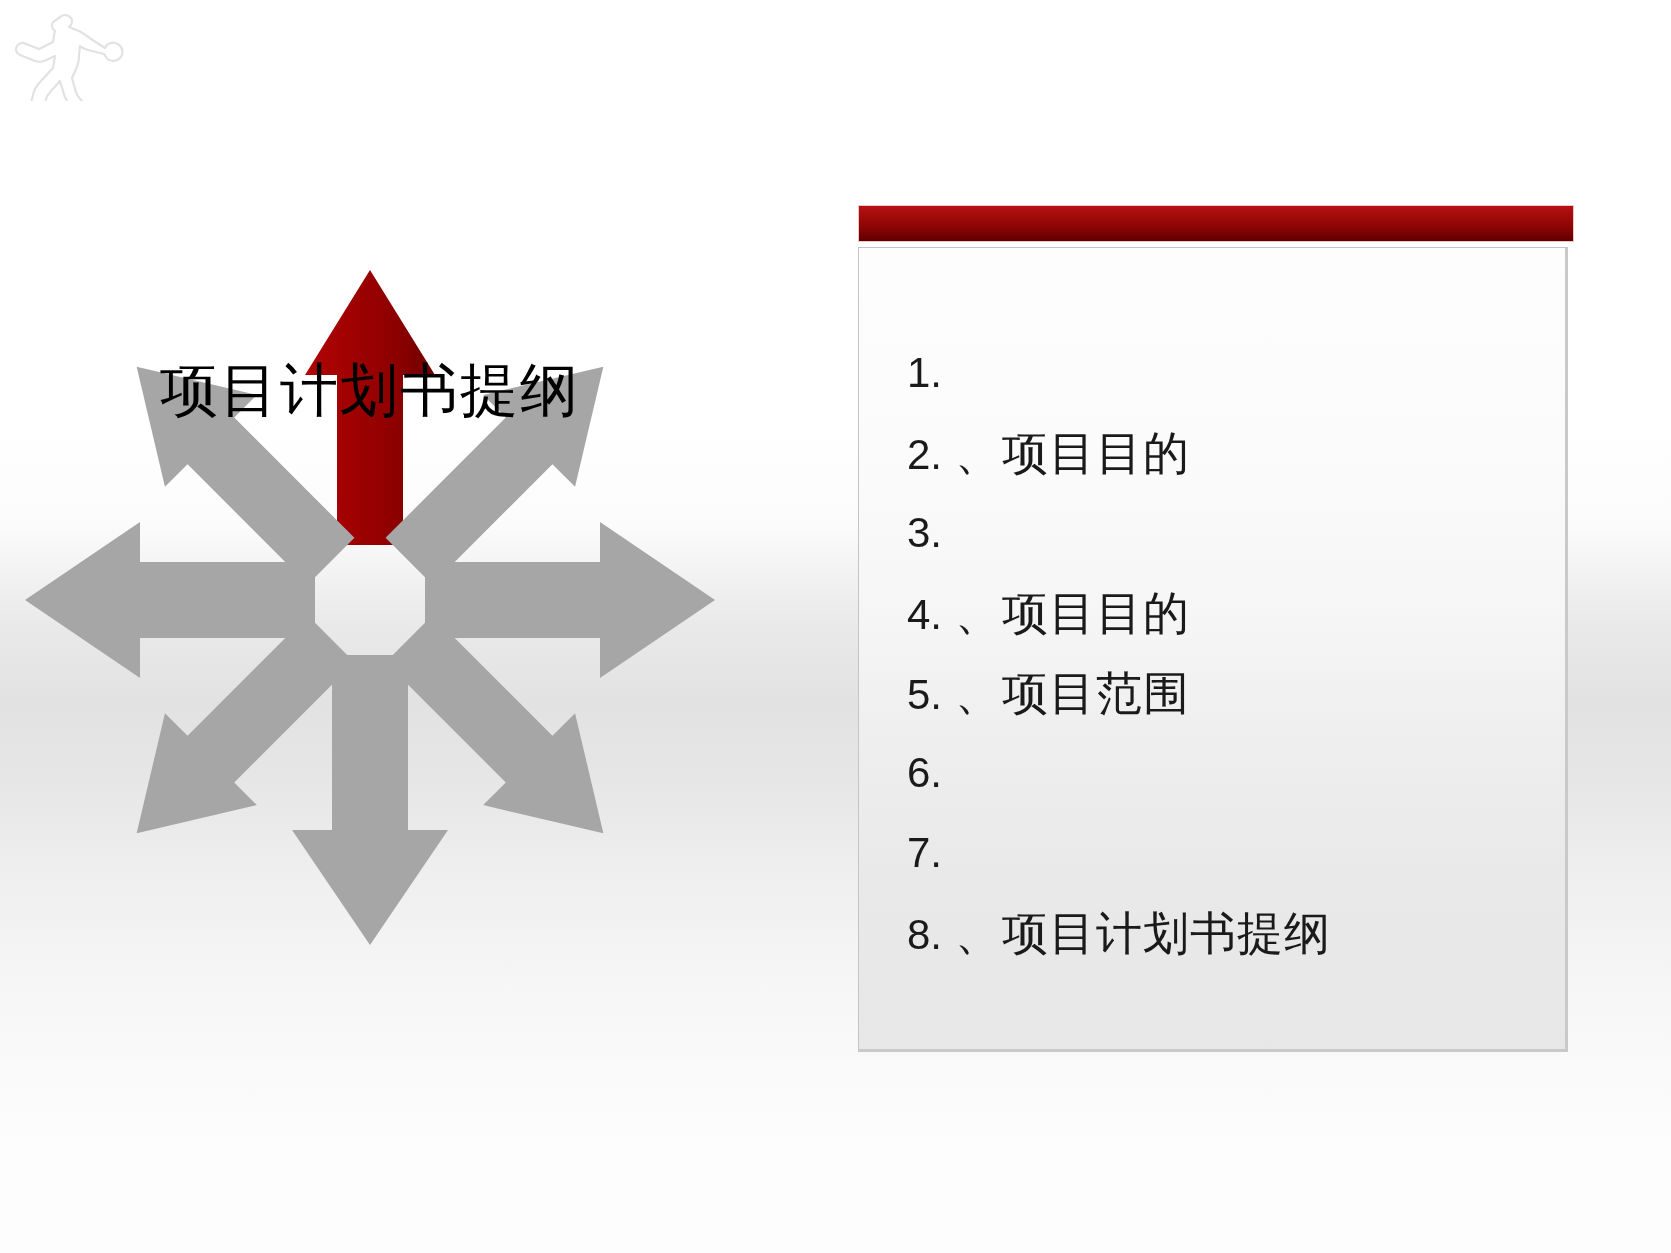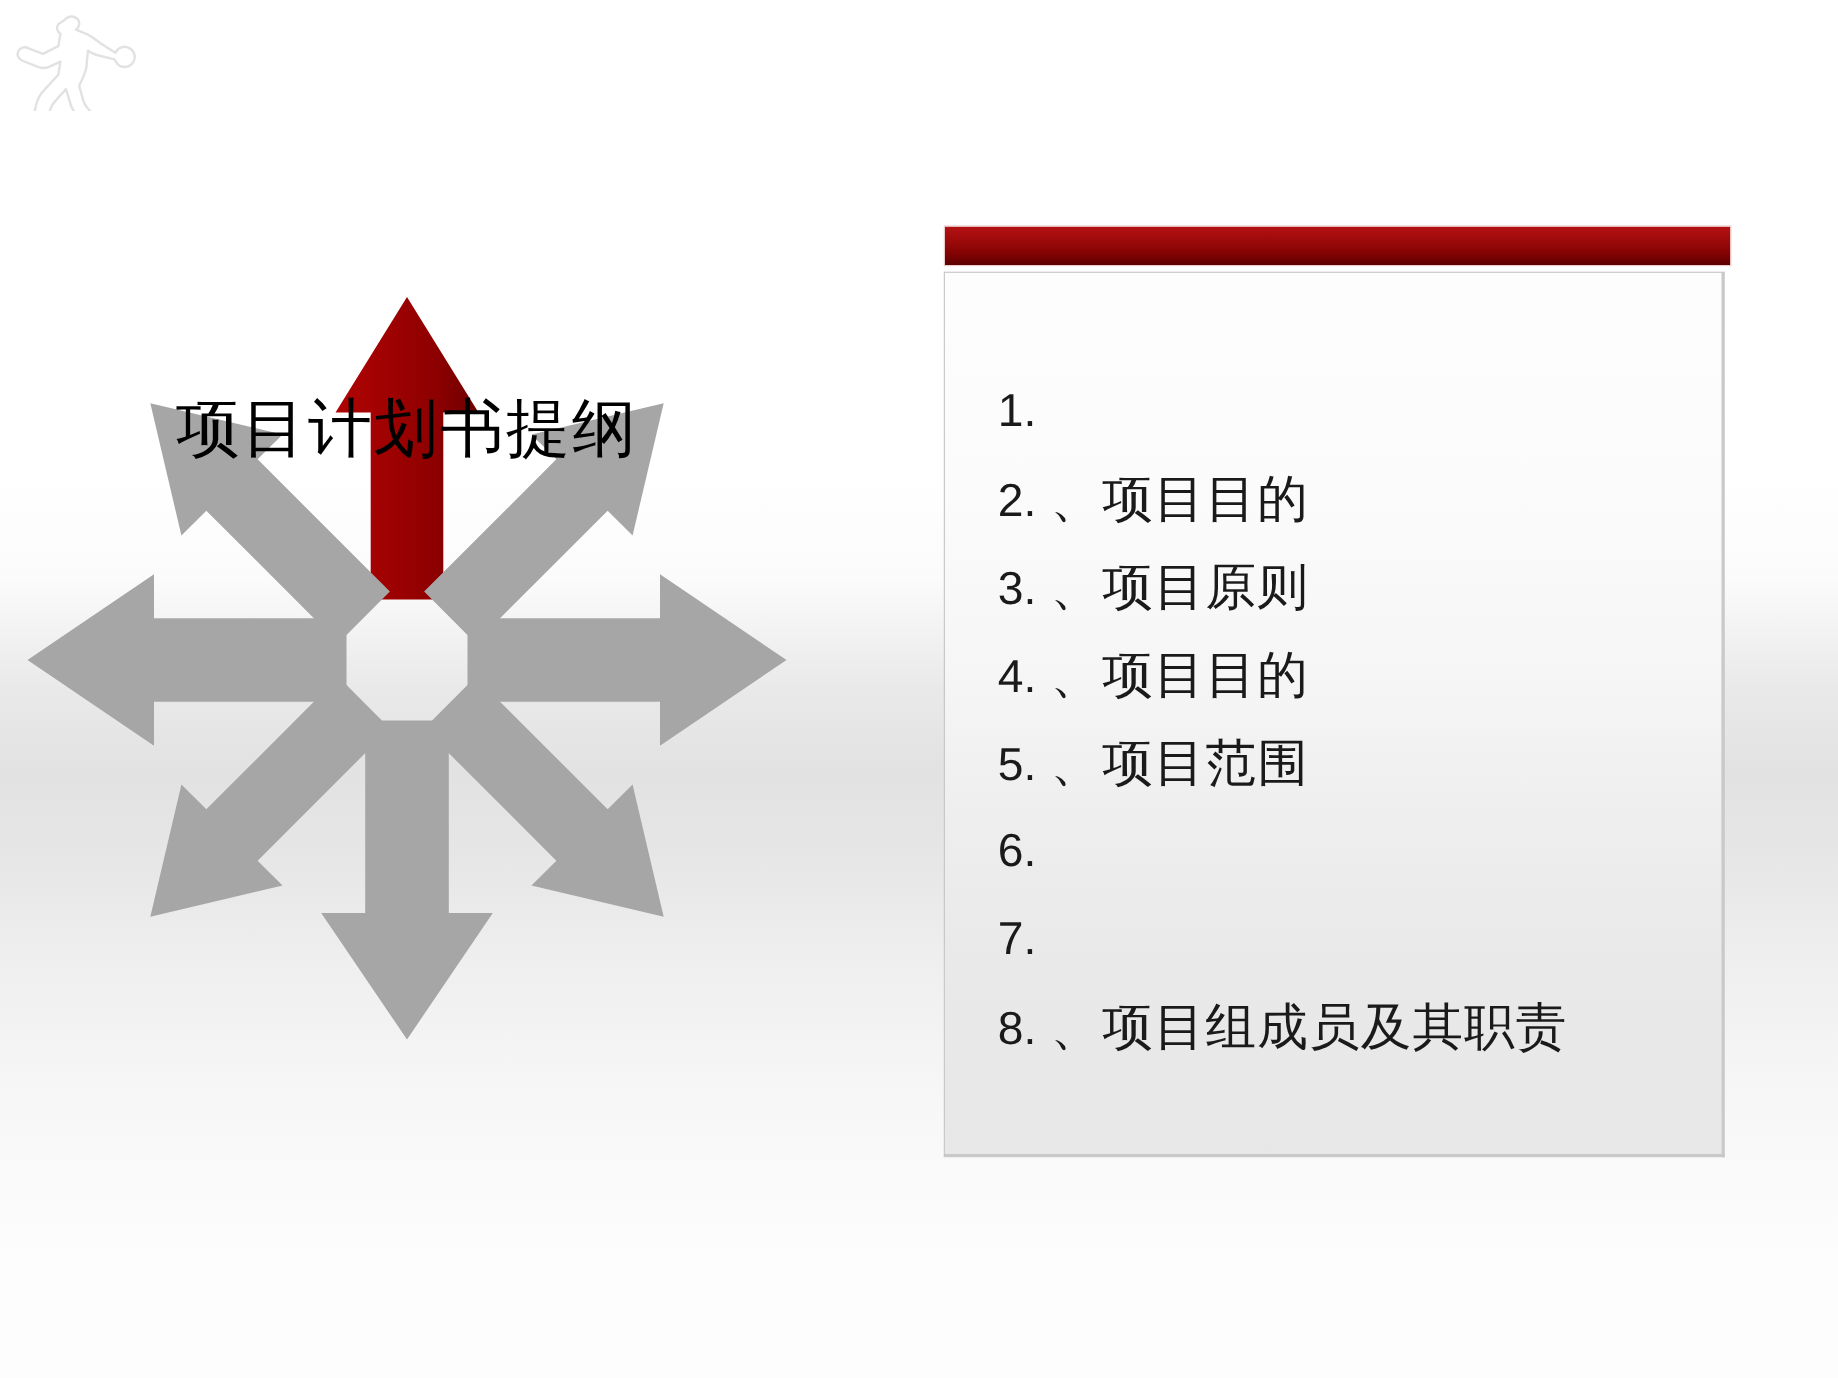--- a/index.html
+++ b/index.html
@@ -201,37 +201,36 @@
       <ul id="outline-list">
         <li>
           <span class="li-num">1.</span>
         </li>
         <li>
           <span class="li-num">2.</span>
           <span class="li-text">、项目目的</span>
         </li>
         <li>
           <span class="li-num">3.</span>
-          <span class="li-text">、项目原则</span>
         </li>
         <li>
           <span class="li-num">4.</span>
           <span class="li-text">、项目目的</span>
         </li>
         <li>
           <span class="li-num">5.</span>
           <span class="li-text">、项目范围</span>
         </li>
         <li>
           <span class="li-num">6.</span>
         </li>
         <li>
           <span class="li-num">7.</span>
         </li>
         <li>
           <span class="li-num">8.</span>
-          <span class="li-text">、项目组成员及其职责</span>
+          <span class="li-text">、项目计划书提纲</span>
         </li>
       </ul>
     </div>
   </div>
 
 </div>
 
 </body></html>

